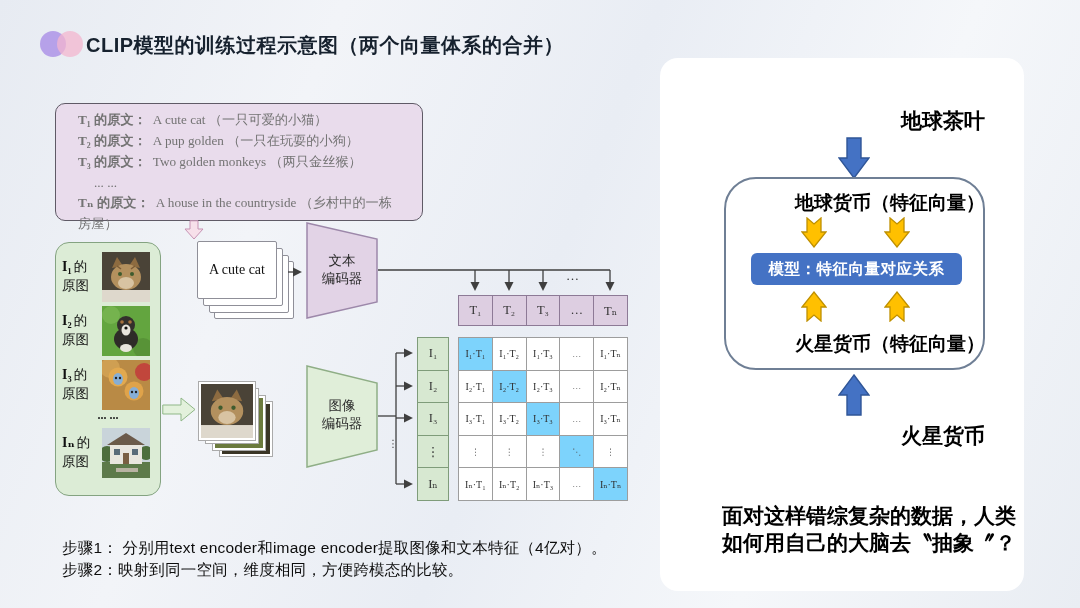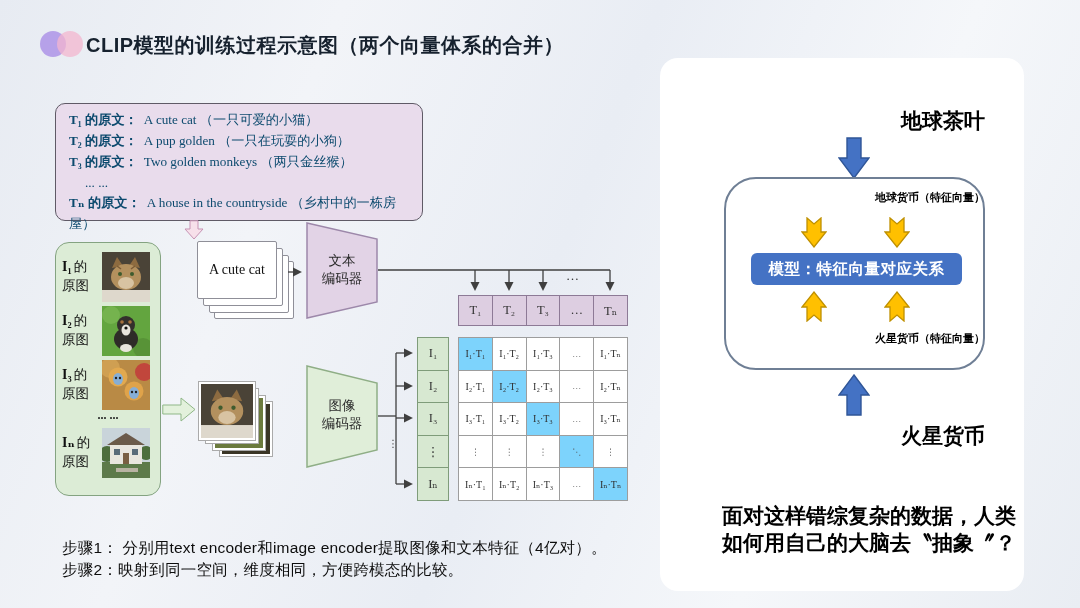--- a/index.html
+++ b/index.html
@@ -18,21 +18,21 @@
   
   .dot { width:26px; height:26px; border-radius:50%; }
   .dot.purple { left:40px; top:31px; background:rgba(168,140,230,0.78); }
   .dot.pink   { left:57px; top:31px; background:rgba(243,181,207,0.75); }
   .title { left:86px; top:32px; font-size:20px; font-weight:700; color:#16212e; letter-spacing:.5px; }
 
   
   .text-box {
     left:55px; top:103px; width:368px; height:118px;
     background:#e9dcec; border:1.5px solid #5f5a66; border-radius:10px;
-    padding:6px 13px; font-size:13.2px; line-height:1.58; color:#0c4a6e;
+    padding:6px 22px; font-size:13.2px; line-height:1.58; color:#737373;
   }
   .text-box .lbl { font-weight:700; margin-right:6px; }
   .text-box .dots-line { padding-left:16px; }
 
   
   .img-col {
     left:55px; top:242px; width:106px; height:254px;
     background:#dcecd6; border:1.5px solid #84a381; border-radius:14px;
   }
   .img-row { display:flex; align-items:center; }
@@ -78,21 +78,21 @@
   .vdots-left   { left:388px; top:438px; font-size:10px; color:#444; }
 
   
   .step { left:62px; font-size:15.5px; color:#0d0d0d; letter-spacing:.2px; }
 
   
   .right-card { left:660px; top:58px; width:364px; height:533px; background:#fff; border-radius:18px; }
   .rp-center { left:724px; width:261px; text-align:right; }
   .rp-title { font-size:21px; font-weight:700; color:#000; }
   .vec-container { left:724px; top:177px; width:261px; height:193px; border:2px solid #6f7f95; border-radius:32px; background:#fff; }
-  .vec-label { font-size:11px; font-weight:700; color:#000; }
+  .vec-label { font-size:19px; font-weight:700; color:#000; }
   .model-box {
     left:751px; top:253px; width:211px; height:32px; background:#4472c4; border-radius:6px;
     color:#fff; font-size:15.5px; font-weight:700; display:flex; align-items:center; justify-content:center;
     letter-spacing:.5px;
   }
   .question { left:722px; top:502px; width:296px; font-size:21px; font-weight:700; color:#000; line-height:1.3; }
 
   svg { display:block; }
   .overlay { left:0; top:0; pointer-events:none; }
 </style>

